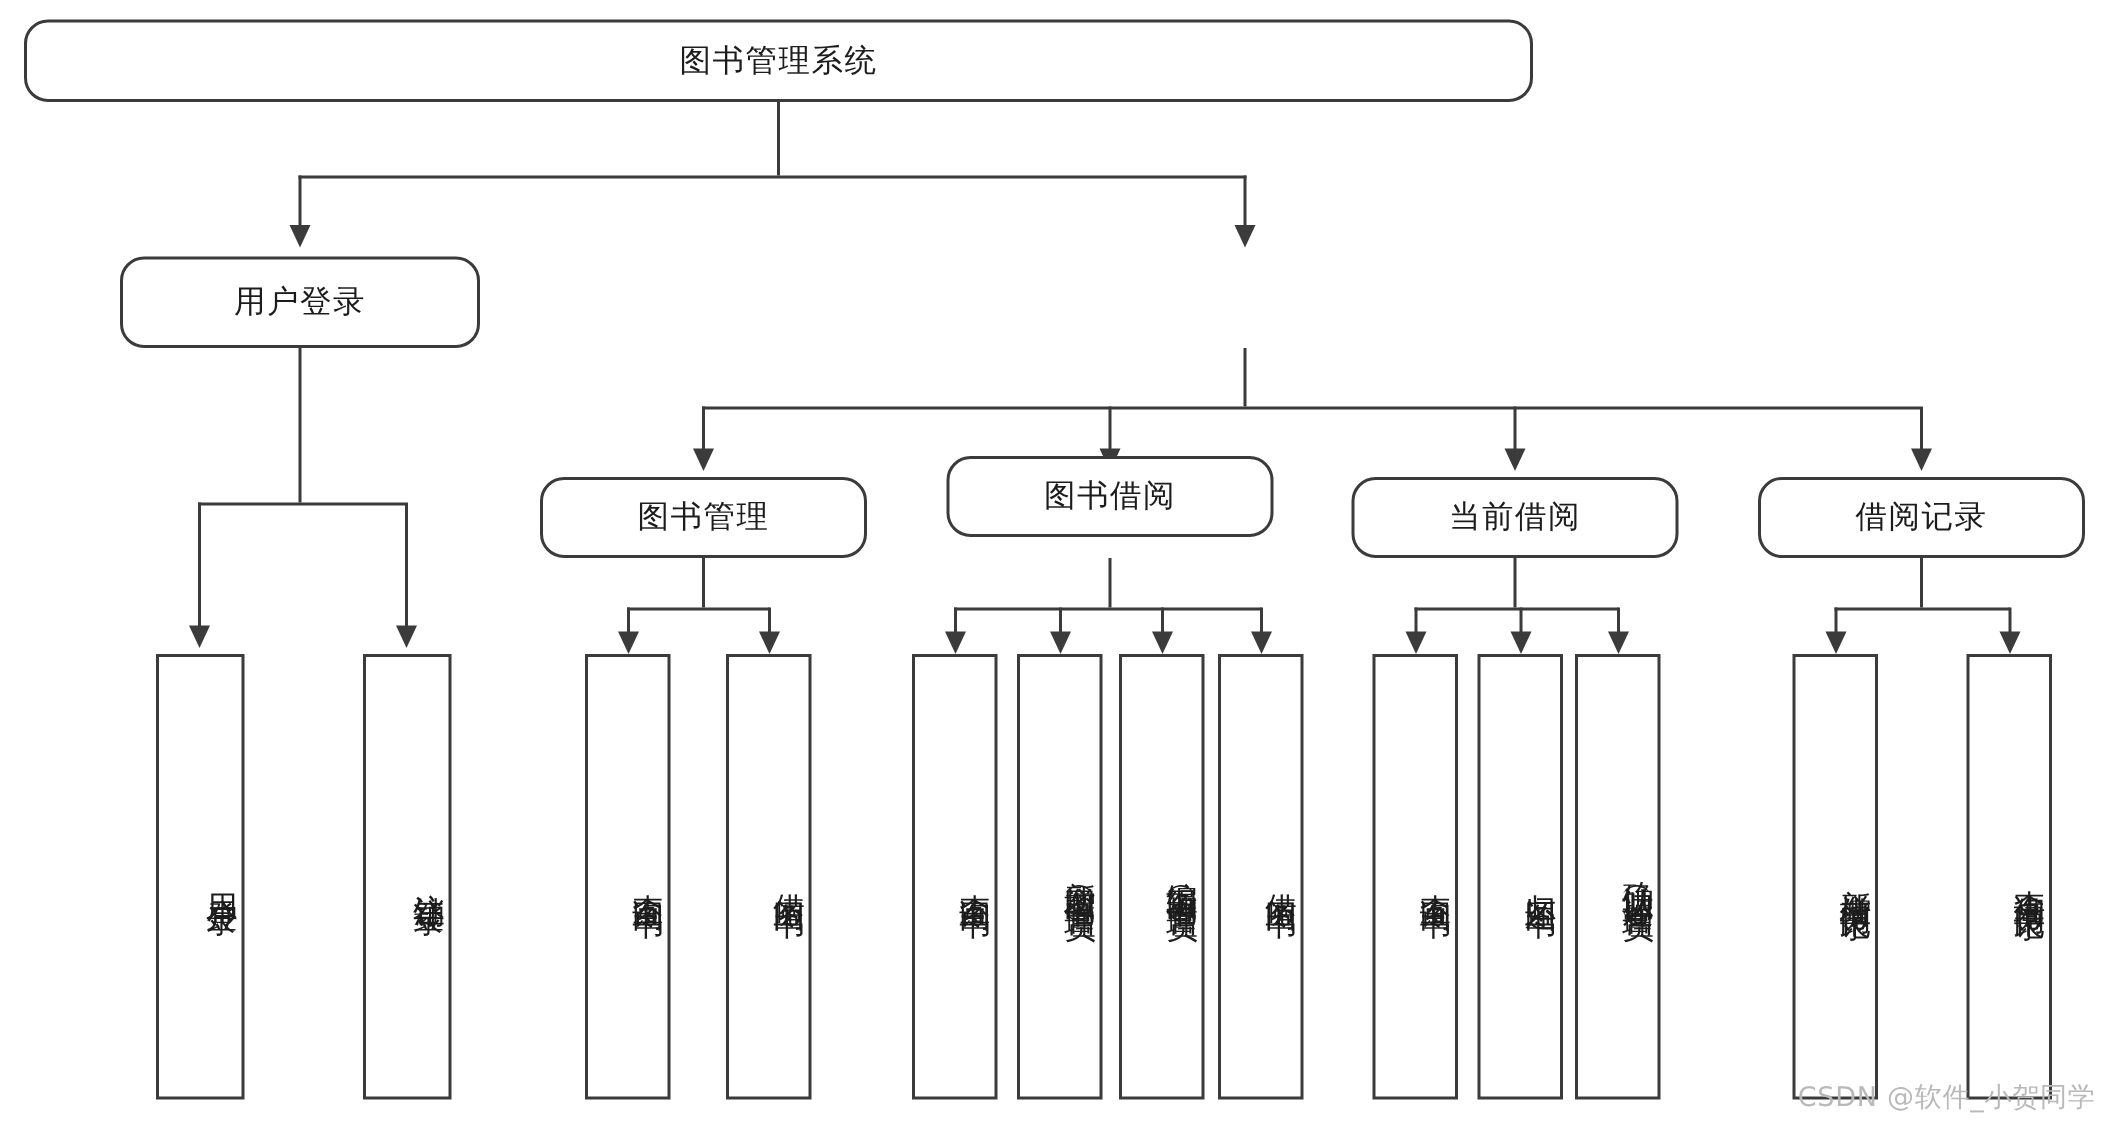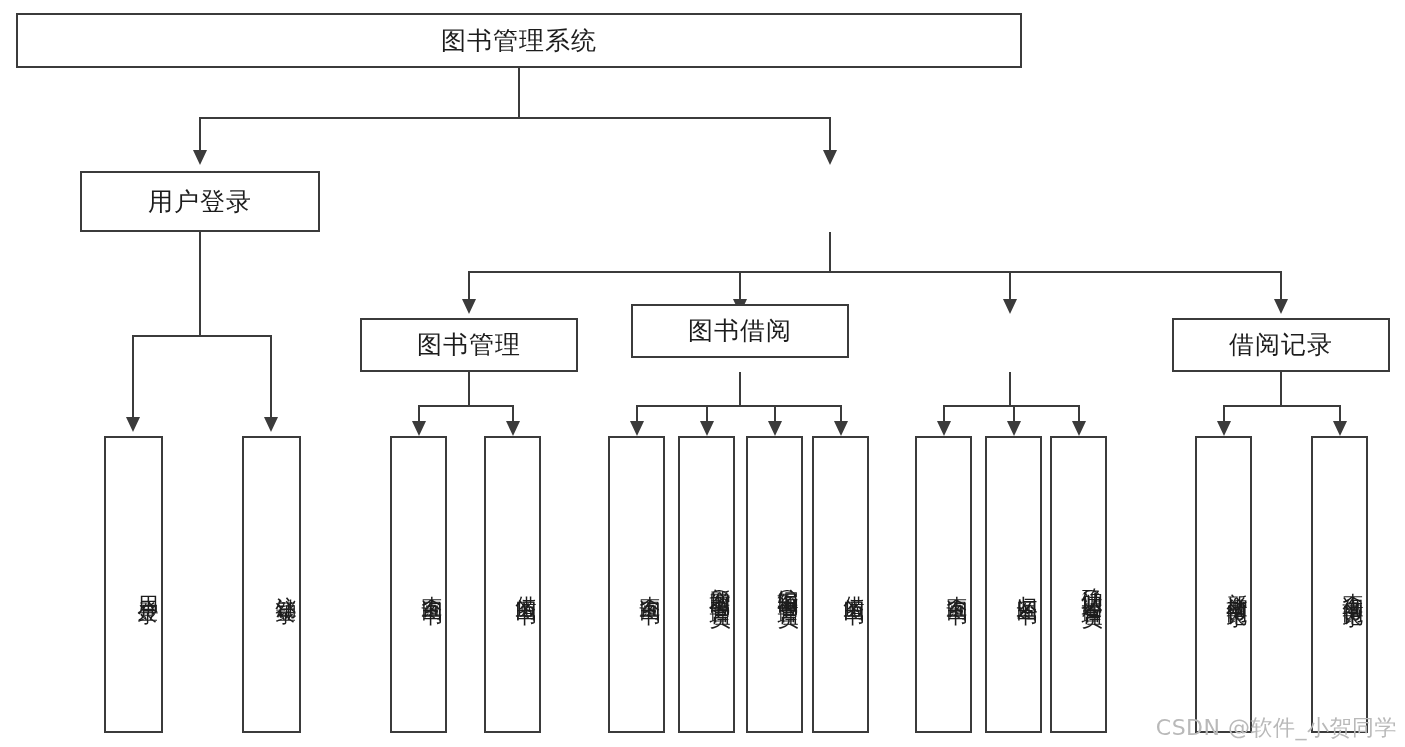--- a/index.html
+++ b/index.html
@@ -20,23 +20,24 @@
     position: absolute;
     box-sizing: border-box;
     border: 2px solid #3b3b3b;
     background: #ffffff;
     display: flex;
     align-items: center;
     justify-content: center;
     color: #1c1c1c;
   }
   .node.horiz {
-    font-size: 25px;
+    font-size: 21px;
     letter-spacing: 1px;
     line-height: 1.2;
+    border-radius: 16px;
   }
   .node.vert {
     writing-mode: vertical-rl;
     text-orientation: upright;
     font-size: 21px;
     line-height: 1.25;
     letter-spacing: 3px;
     padding-top: 6px;
     padding-bottom: 6px;
     align-items: flex-start;
@@ -60,21 +61,21 @@
     height: 0;
     border-left: 7px solid transparent;
     border-right: 7px solid transparent;
     border-top: 15px solid #3b3b3b;
   }
   
   #watermark {
     position: absolute;
     right: 8px;
     bottom: 4px;
-    font-size: 22px;
+    font-size: 18px;
     color: #b9b9b9;
     letter-spacing: 0.5px;
     white-space: nowrap;
     font-family: "DejaVu Sans", "Liberation Sans", sans-serif;
   }
 </style>
 </head>
 <body>
 
 <div id="canvas">
@@ -113,20 +114,23 @@
   <div class="arrow" style="left:1003px; top:299px;"></div>
   <div class="ln v" style="left:1280px; top:271px; height:30px;"></div>
   <div class="arrow" style="left:1274px; top:299px;"></div>
 
   <div class="node horiz" style="left:360px; top:318px; width:218px; height:54px;">
     <span>图书管理</span>
   </div>
   <div class="node horiz" style="left:631px; top:304px; width:218px; height:54px;">
     <span>图书借阅</span>
   </div>
+  <div class="node horiz" style="left:901px; top:318px; width:218px; height:54px;">
+    <span>当前借阅</span>
+  </div>
   <div class="node horiz" style="left:1172px; top:318px; width:218px; height:54px;">
     <span>借阅记录</span>
   </div>
 
   <div class="ln v" style="left:468px; top:372px; height:33px;"></div>
   <div class="ln h" style="left:418px; top:405px; width:95px;"></div>
   <div class="ln v" style="left:418px; top:405px; height:18px;"></div>
   <div class="arrow" style="left:412px; top:421px;"></div>
   <div class="ln v" style="left:512px; top:405px; height:18px;"></div>
   <div class="arrow" style="left:506px; top:421px;"></div>

